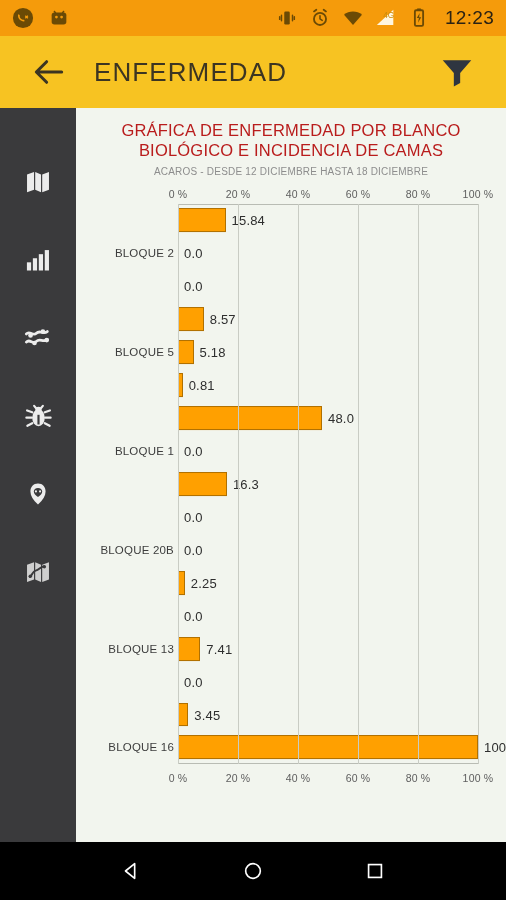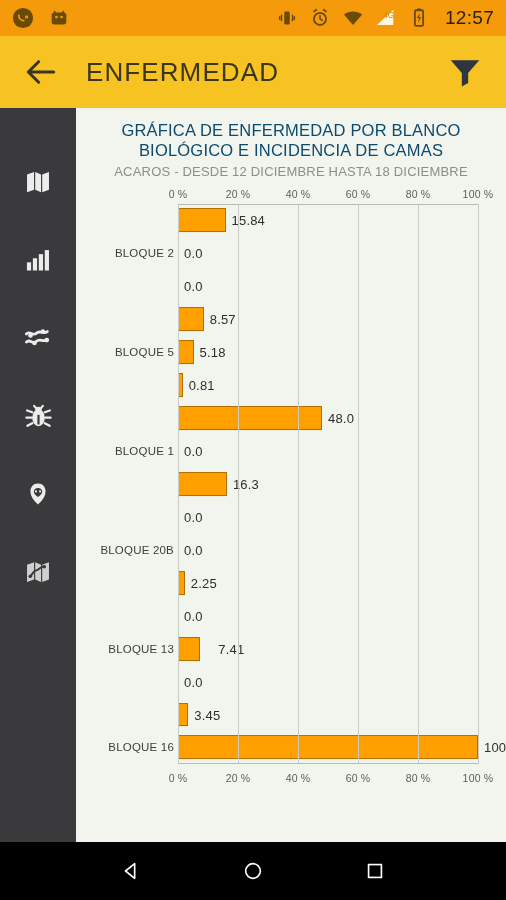--- a/index.html
+++ b/index.html
@@ -15,21 +15,21 @@
   }
   .sb-left{ display:flex; align-items:center; gap:14px; }
   .sb-right{ margin-left:auto; display:flex; align-items:flex-end; gap:11px; }
   .sb-ico{ width:22px; height:22px; display:block; }
   .sb-time{ color:#2b2213; font-size:19px; font-weight:400; letter-spacing:.3px;
             margin-left:4px; font-family:"Liberation Sans",sans-serif; }
 
   
   .toolbar{
     position:absolute; left:0; top:36px; width:506px; height:72px;
-    background:#F7C322; display:flex; align-items:center; padding:0 22px;
+    background:#F7C322; display:flex; align-items:center; padding:0 30px;
   }
   .tb-back{ width:38px; height:38px; position:relative; flex:0 0 auto; cursor:pointer; }
   .tb-title{
     margin-left:26px; font-size:26px; color:#3c3522; letter-spacing:1.1px;
     font-weight:400;
   }
   .tb-filter{ margin-left:auto; width:38px; height:38px; cursor:pointer; }
 
   
   .body{ position:absolute; left:0; top:108px; width:506px; height:734px; background:#111; }
@@ -42,25 +42,25 @@
   .side-item{ width:48px; height:48px; display:flex; align-items:center;
               justify-content:center; cursor:pointer; }
   .side-item svg{ display:block; }
 
   .content{
     position:absolute; left:76px; top:0; width:430px; height:734px;
     background:#f2f5ee; padding:8px 0 0 0; overflow:hidden;
   }
 
   .chart-title{
-    text-align:center; color:#0c4a6e; font-size:16.5px; line-height:20px;
+    text-align:center; color:#b91c1c; font-size:16.5px; line-height:20px;
     letter-spacing:.2px; padding:4px 26px 0 26px;
   }
   .chart-sub{
-    text-align:center; color:#8d8d8d; font-size:13px; line-height:19px;
+    text-align:center; color:#8d8d8d; font-size:10px; line-height:19px;
     letter-spacing:.2px; padding:2px 34px 0 34px;
   }
 
   
   .plot{ position:relative; margin-top:7px; height:600px; width:430px; }
 
   .axis-row{ position:absolute; left:0; width:430px; height:16px; }
   .axis-row.top{ top:0; }
   .axis-row.bottom{ bottom:0; }
   .tick-lbl{
@@ -135,21 +135,21 @@
       </svg>
       <svg class="sb-ico" viewBox="0 0 24 24">
         <path d="M2 19.5h18V3z" fill="#fff6e0"></path>
         <text x="9" y="12" font-size="9" fill="#c98a09" font-family="Liberation Sans, sans-serif">4G</text>
       </svg>
       <svg class="sb-ico" viewBox="0 0 24 24">
         <rect x="7.5" y="3.5" width="9" height="17" rx="1.4" fill="none" stroke="#6b4a05" stroke-width="2"></rect>
         <rect x="10" y="1.6" width="4" height="2" fill="#6b4a05"></rect>
         <path d="M12.8 6.5l-3.2 5.6h2.3l-1 5.2 3.5-6h-2.3z" fill="#6b4a05"></path>
       </svg>
-      <span class="sb-time">12:57</span>
+      <span class="sb-time">12:23</span>
     </div>
   </div>
 
   <div class="toolbar">
     <div class="tb-back">
       <svg viewBox="0 0 24 24" width="38" height="38">
         <path d="M20 12H4.5M10.5 5.5L4 12l6.5 6.5" stroke="#3c3522" stroke-width="1.9" fill="none" stroke-linecap="round" stroke-linejoin="round"></path>
       </svg>
     </div>
     <div class="tb-title">ENFERMEDAD</div>
@@ -282,21 +282,21 @@
               <div class="row" style="height: 32.9412px;">
                 <div class="bar" style="width: 6.75px; height: 23.9412px;"></div>
                 <div class="val" style="left: 114.75px;">2.25</div>
               </div>
               <div class="row" style="height: 32.9412px;">
                 <div class="val" style="left: 108px;">0.0</div>
               </div>
               <div class="row" style="height: 32.9412px;">
                 <div class="row-label">BLOQUE 13</div>
                 <div class="bar" style="width: 22.23px; height: 23.9412px;"></div>
-                <div class="val" style="left: 130.23px; margin-left: 12px;">7.41</div>
+                <div class="val" style="left: 130.23px;">7.41</div>
               </div>
               <div class="row" style="height: 32.9412px;">
                 <div class="val" style="left: 108px;">0.0</div>
               </div>
               <div class="row" style="height: 32.9412px;">
                 <div class="bar" style="width: 10.35px; height: 23.9412px;"></div>
                 <div class="val" style="left: 118.35px;">3.45</div>
               </div>
               <div class="row" style="height: 32.9412px;">
                 <div class="row-label">BLOQUE 16</div>

